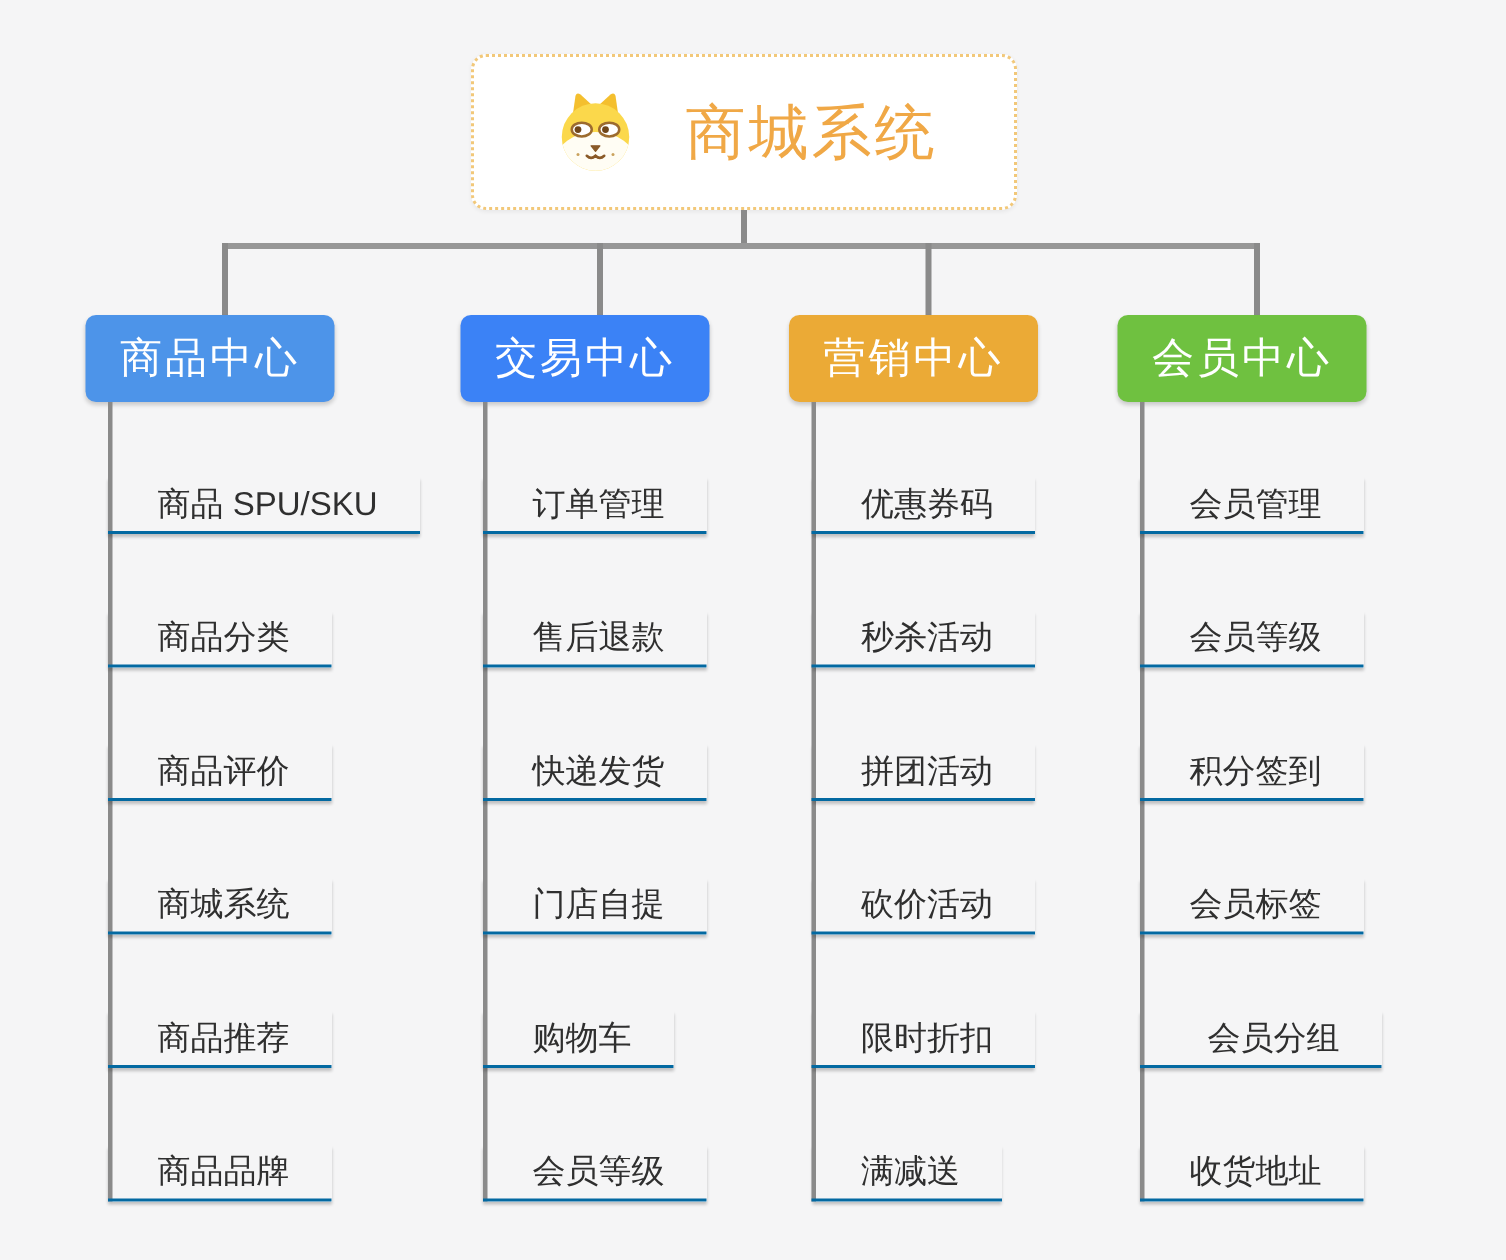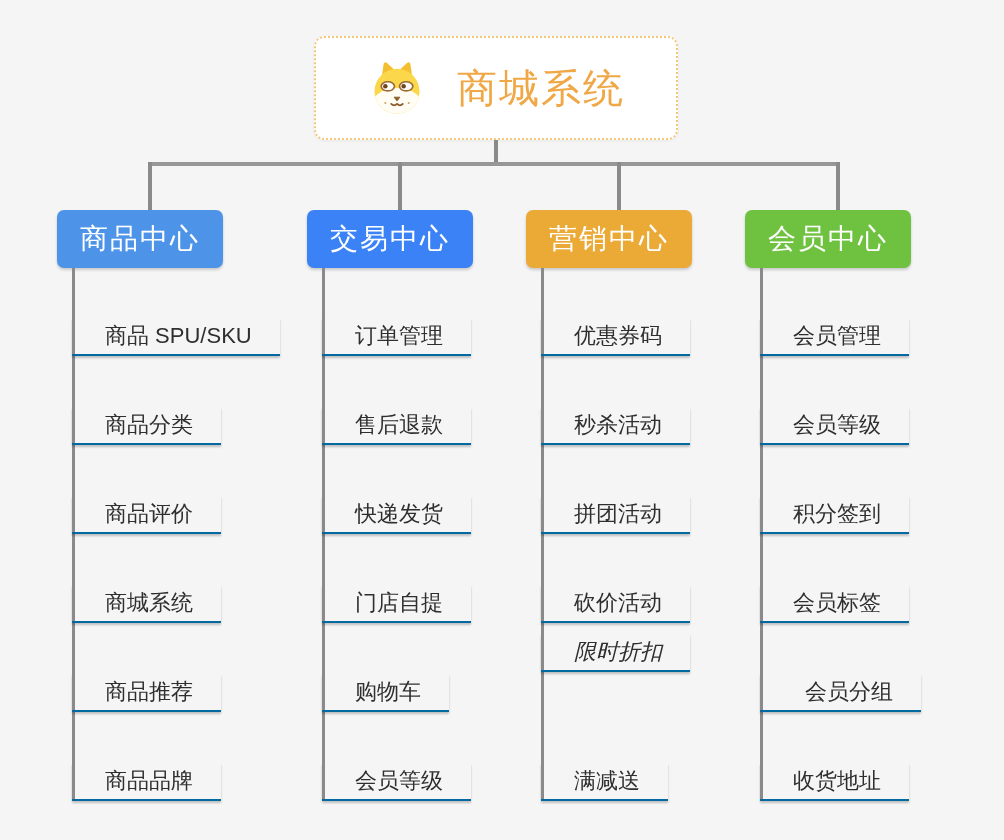--- a/index.html
+++ b/index.html
@@ -128,21 +128,21 @@
       </div>
       <div class="subtopic" style="left: 541px; top: 407px;">
         <span class="subtopic-label">秒杀活动</span>
       </div>
       <div class="subtopic" style="left: 541px; top: 496px;">
         <span class="subtopic-label">拼团活动</span>
       </div>
       <div class="subtopic" style="left: 541px; top: 585px;">
         <span class="subtopic-label">砍价活动</span>
       </div>
-      <div class="subtopic" style="left: 541px; top: 634px; font-style: italic;">
+      <div class="subtopic" style="left: 541px; top: 674px;">
         <span class="subtopic-label">限时折扣</span>
       </div>
       <div class="subtopic" style="left: 541px; top: 763px;">
         <span class="subtopic-label">满减送</span>
       </div>
       <div class="conn" style="left: 836px; top: 162px; width: 4px; height: 48px;"></div>
       <div class="branch-node" style="left: 745px; background: rgb(111, 193, 64);">
         <span class="branch-label">会员中心</span>
       </div>
       <div class="trunk" style="left: 760px; top: 268px; height: 533px;"></div>

